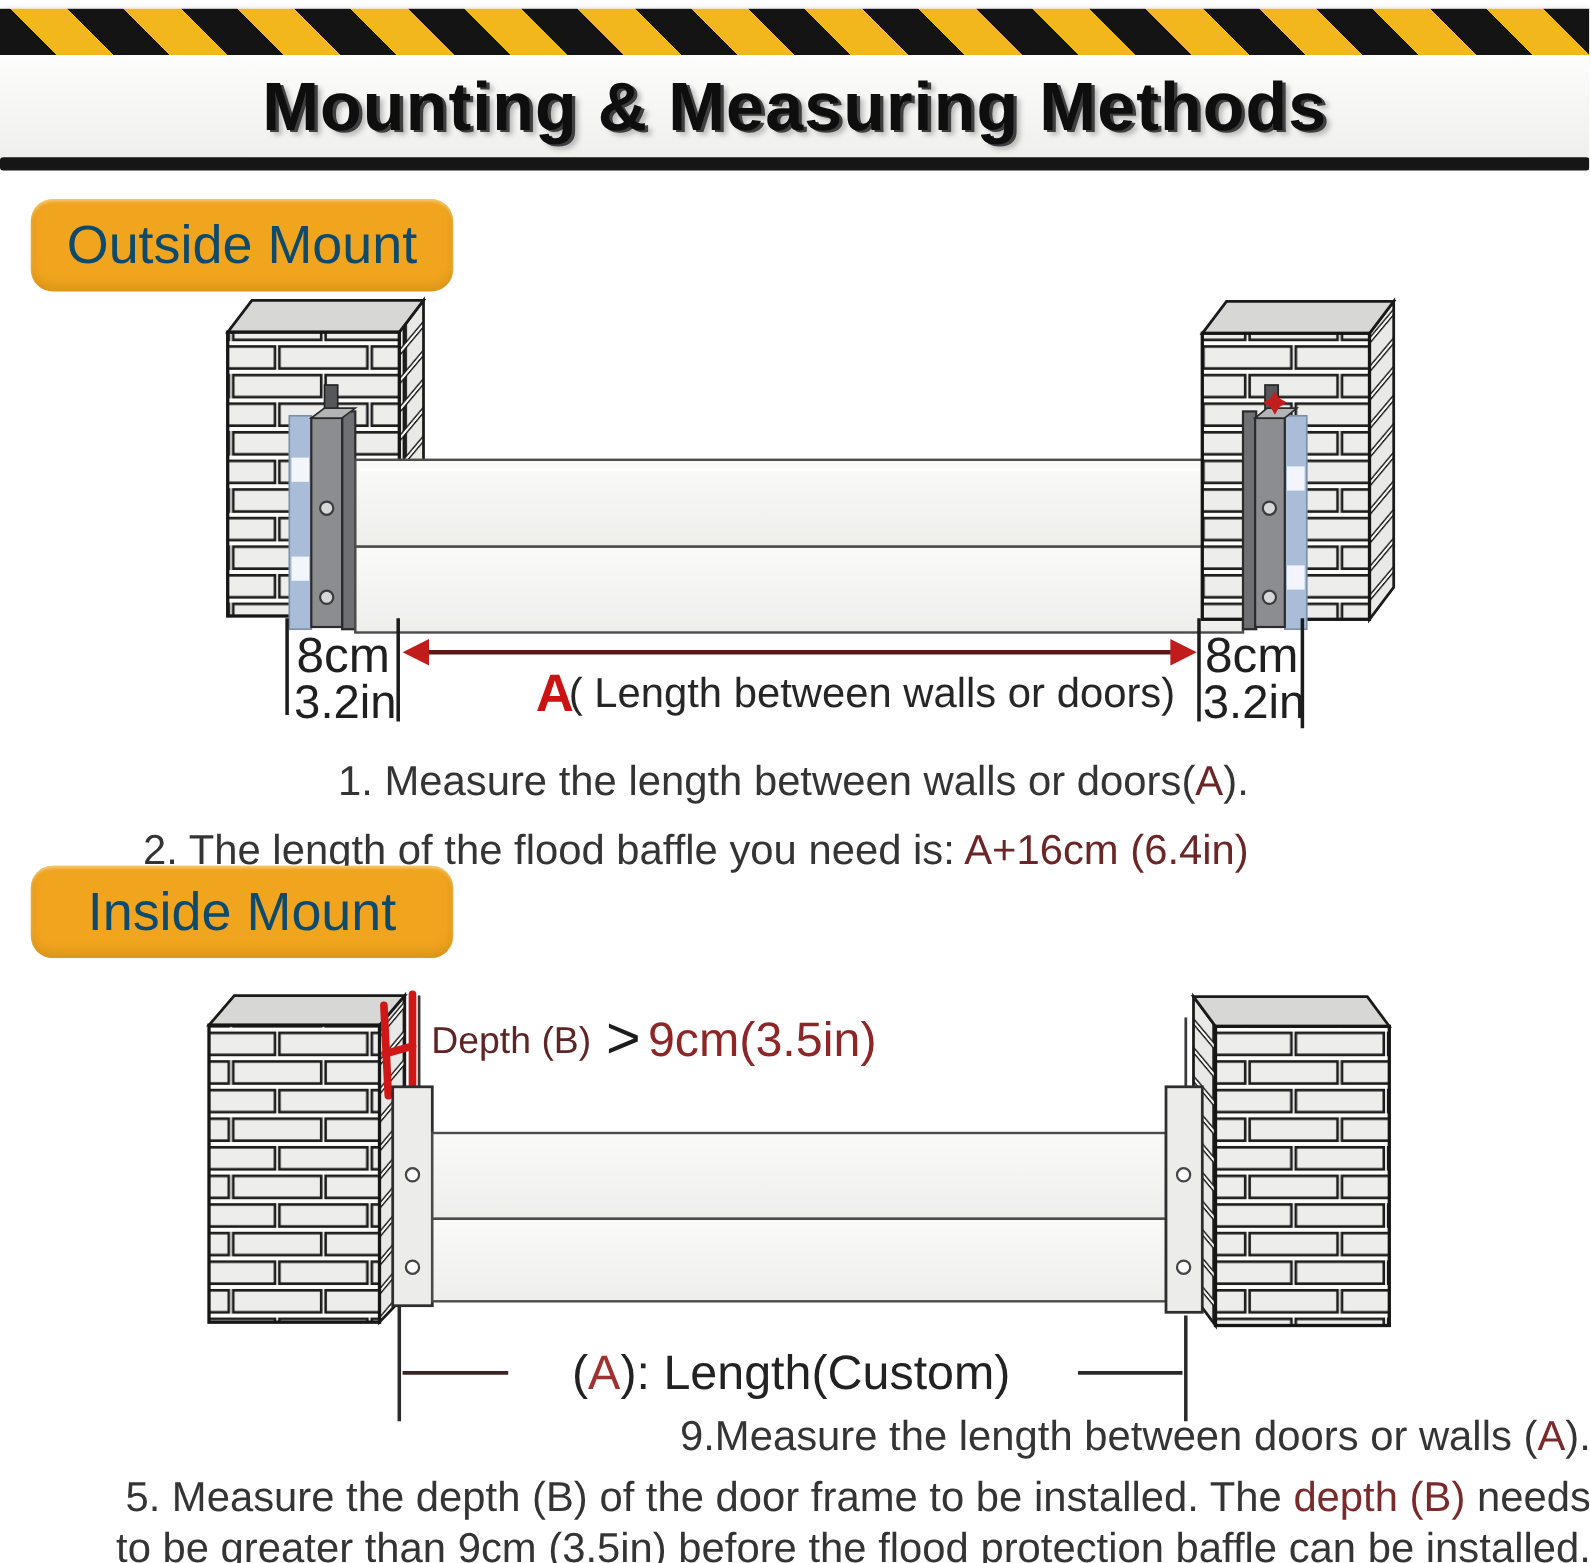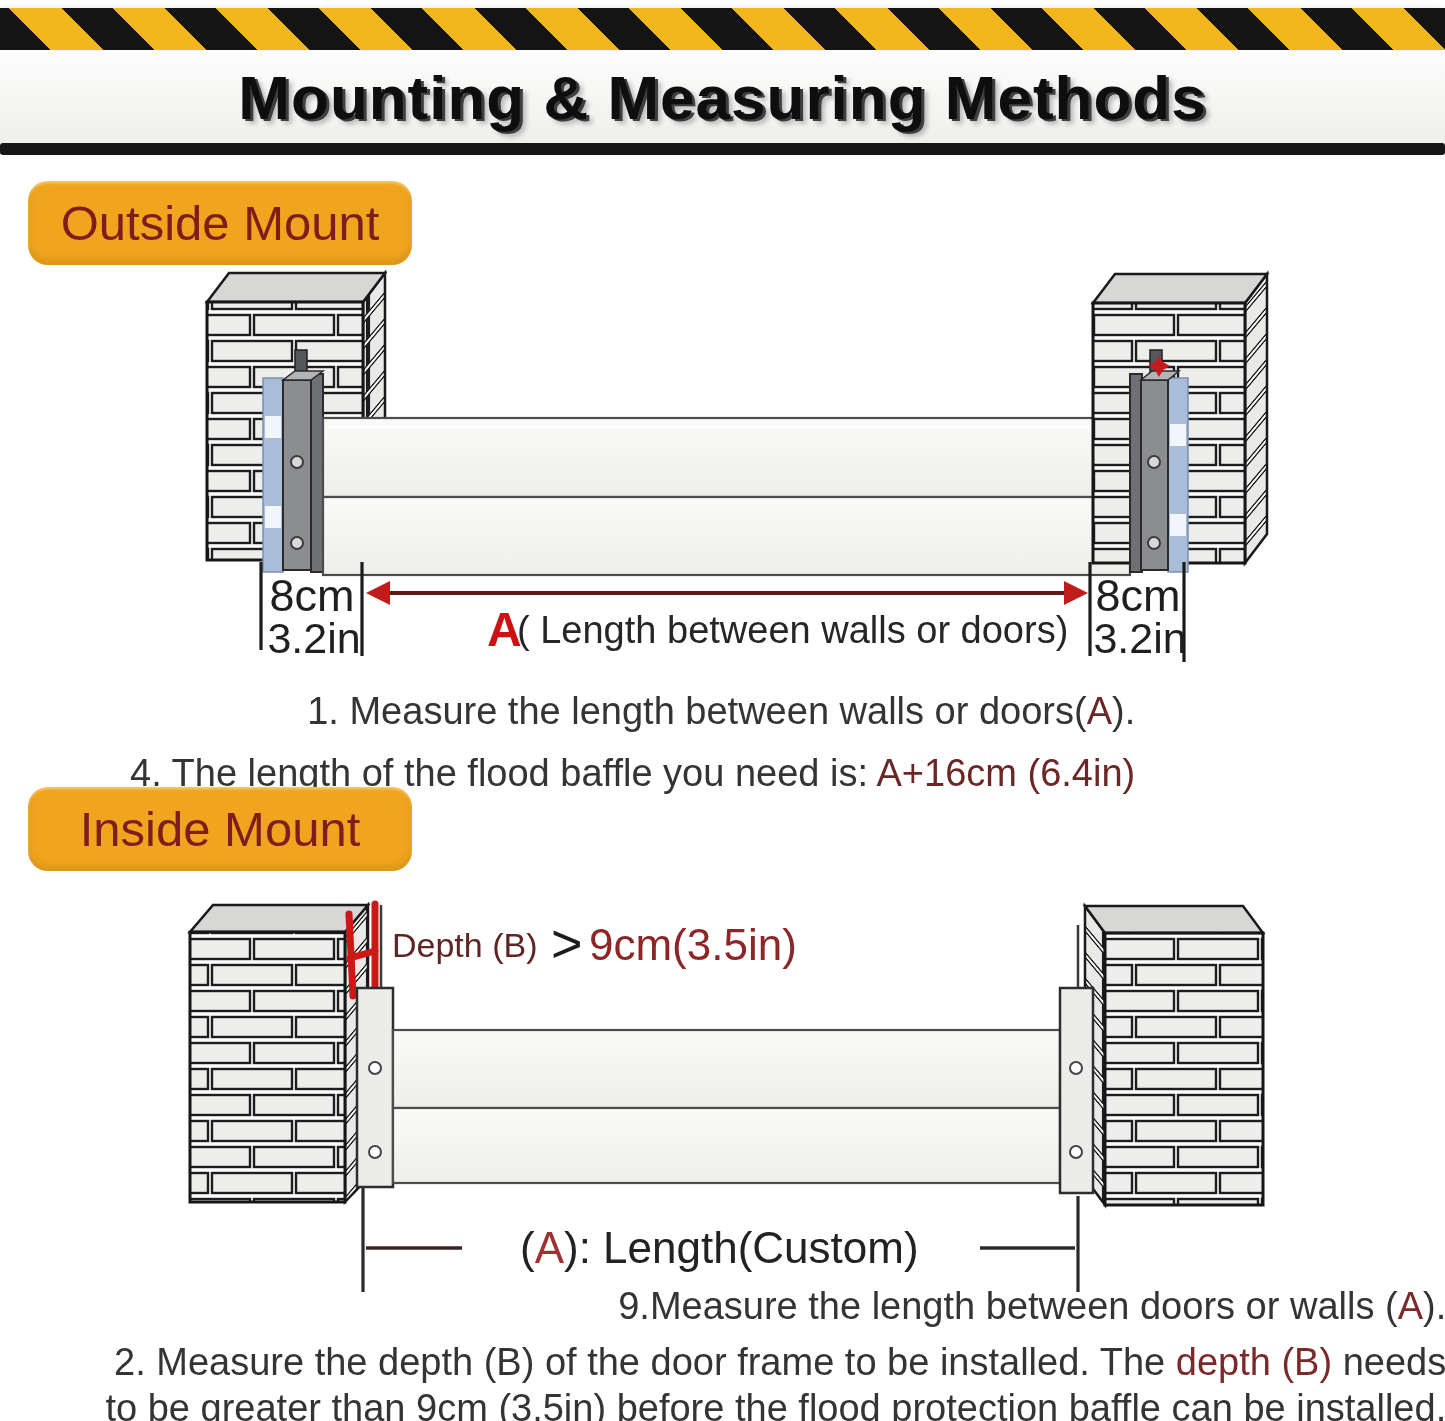--- a/index.html
+++ b/index.html
@@ -21,21 +21,21 @@
   .page-title{
     font-size:62px;font-weight:bold;color:#0e0e0e;letter-spacing:1px;
     text-shadow:3px 2px 0 #3f3f3f,6px 5px 5px #b9b9b9;
     white-space:nowrap;
   }
   .black-bar{position:absolute;left:0;top:143px;width:1445px;height:12px;background:#161616;border-radius:3px;}
   
   .mount-label{
     position:absolute;left:28px;width:384px;height:84px;background:#f1a51f;
     border-radius:20px;display:flex;align-items:center;justify-content:center;
-    font-size:49px;color:#7f1d1d;box-shadow:inset 0 -5px 10px rgba(135,80,0,.22), inset 0 2px 3px rgba(255,235,180,.6);
+    font-size:49px;color:#0c4a6e;box-shadow:inset 0 -5px 10px rgba(135,80,0,.22), inset 0 2px 3px rgba(255,235,180,.6);
     white-space:nowrap;
   }
   #outside-label{top:181px;}
   #inside-label{top:787px;}
   
   .diagram{position:absolute;left:0;}
   svg text{font-family:"Liberation Sans","DejaVu Sans",sans-serif;}
   
   .steps{position:absolute;font-size:38px;line-height:46px;color:#343434;}
   .steps p{margin:0;white-space:nowrap;text-align:right;}
@@ -140,21 +140,21 @@
     <text x="312" y="611" font-size="45" fill="#1f1f1f" text-anchor="middle">8cm</text>
     <text x="314" y="653" font-size="43" fill="#1f1f1f" text-anchor="middle">3.2in</text>
     <text x="1138" y="611" font-size="45" fill="#1f1f1f" text-anchor="middle">8cm</text>
     <text x="1140" y="653" font-size="43" fill="#1f1f1f" text-anchor="middle">3.2in</text>
     <text x="487" y="646" font-size="48" font-weight="bold" fill="#cc1212">A</text>
     <text x="517" y="643" font-size="38" fill="#262626">( Length between walls or doors)</text>
   </svg>
 
   <div class="steps" id="steps-outside">
     <p><span>1. Measure the length between walls or doors(</span><span class="maroon">A</span><span>).</span></p>
-    <p><span>4. The length of the flood baffle you need is: </span><span class="maroon">A+16cm (6.4in)</span></p>
+    <p><span>2. The length of the flood baffle you need is: </span><span class="maroon">A+16cm (6.4in)</span></p>
   </div>
 
   <div class="mount-label" id="inside-label">
     <span>Inside Mount</span>
   </div>
 
   <svg class="diagram" style="top:895px" width="1445" height="400" viewBox="0 895 1445 400">
     <defs>
       <pattern id="brickF2" width="84" height="52" patternUnits="userSpaceOnUse">
         <rect width="84" height="52" fill="#fcfcfb"></rect>
@@ -223,16 +223,16 @@
       <line x1="363" y1="1188" x2="363" y2="1292" stroke="#2a2a2a" stroke-width="3.2"></line>
       <line x1="1078" y1="1196" x2="1078" y2="1292" stroke="#2a2a2a" stroke-width="3.2"></line>
       <line x1="366" y1="1248" x2="462" y2="1248" stroke="#3d2424" stroke-width="3.5"></line>
       <line x1="980" y1="1248" x2="1075" y2="1248" stroke="#2a2a2a" stroke-width="3.5"></line>
     </g>
     <text x="520" y="1263" font-size="44" fill="#222"><tspan>(</tspan><tspan fill="#a03131">A</tspan><tspan>): Length(Custom)</tspan></text>
   </svg>
 
   <div class="steps" id="steps-inside">
     <p><span>9.Measure the length between doors or walls (</span><span class="maroon2">A</span><span>).</span></p>
-    <p><span class="indent1"><span>2. Measure the depth (B) of the door frame to be installed. The </span><span class="maroon2">depth (B)</span><span> needs</span></span><br><span>to be greater than 9cm (3.5in) before the flood protection baffle can be installed.</span></p>
+    <p><span class="indent1"><span>5. Measure the depth (B) of the door frame to be installed. The </span><span class="maroon2">depth (B)</span><span> needs</span></span><br><span>to be greater than 9cm (3.5in) before the flood protection baffle can be installed.</span></p>
   </div>
 
 </div>
 
 </body></html>

